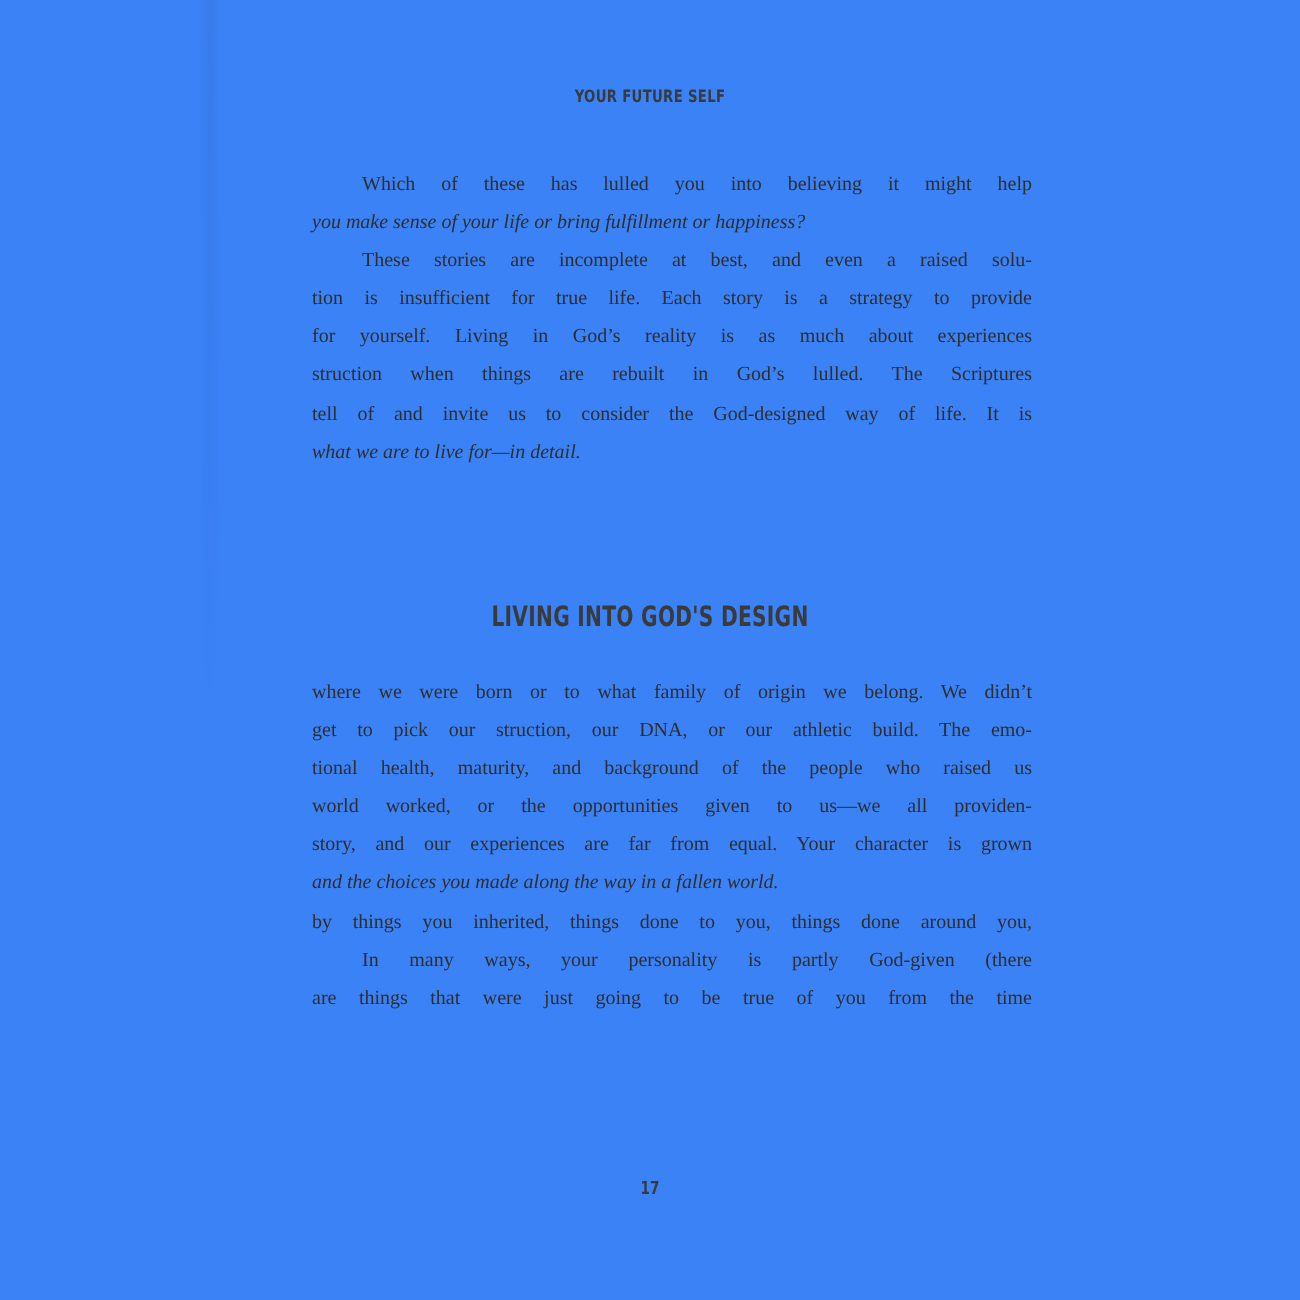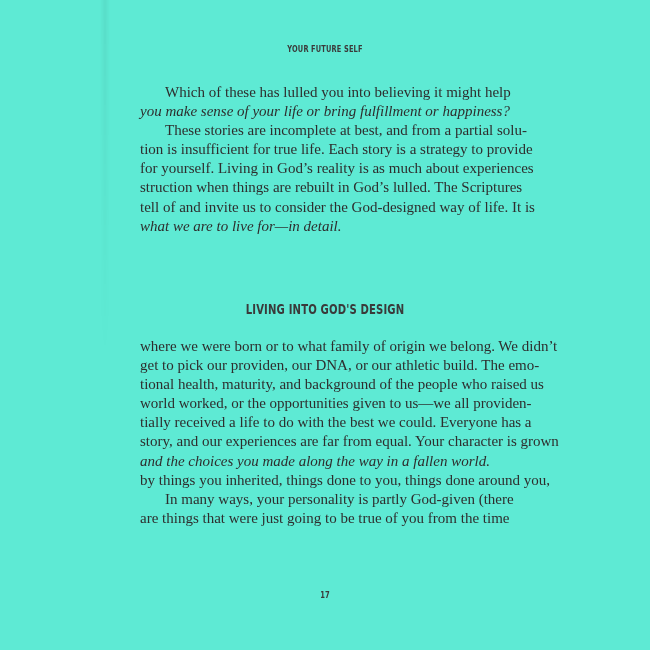--- a/index.html
+++ b/index.html
@@ -7,21 +7,21 @@
       padding: 0;
       width: 650px;
       height: 650px;
       background: #ffffff;
       overflow: hidden;
     }
     .canvas {
       position: relative;
       width: 650px;
       height: 650px;
-      background: #5eead4;
+      background: #3b82f6;
     }
     .page-shadow {
       position: absolute;
       left: 100px;
       top: 0;
       width: 10px;
       height: 360px;
       background: linear-gradient(to right, rgba(0,0,0,0) 0%, rgba(0,0,0,0.05) 50%, rgba(0,0,0,0) 100%);
       -webkit-mask-image: linear-gradient(to bottom, #000 0%, rgba(0,0,0,0) 100%);
       mask-image: linear-gradient(to bottom, #000 0%, rgba(0,0,0,0) 100%);
@@ -35,24 +35,24 @@
       font-family: "DejaVu Sans", sans-serif;
       font-weight: bold;
       font-size: 8.5px;
       letter-spacing: 0.2px;
       color: #3a3a3a;
       transform: scaleX(0.78);
       transform-origin: 325px 0;
     }
     .text-block {
       position: absolute;
-      left: 140px;
+      left: 156px;
       width: 360px;
       font-family: "Liberation Serif", "DejaVu Serif", serif;
-      font-size: 15px;
+      font-size: 10px;
       line-height: 19.1px;
       color: #2e2e2e;
       text-align: justify;
       hyphens: manual;
     }
     .block-1 { top: 83px; }
     .block-2 { top: 337px; }
     .section-heading {
       position: absolute;
       top: 301px;
@@ -91,38 +91,37 @@
   <div class="page-shadow"></div>
 
   <div class="running-head">YOUR FUTURE SELF</div>
 
   <div class="text-block block-1">
     <div>
       <span class="line indent">Which of these has lulled you into believing it might help</span>
       <span class="line last">you make sense of your life or bring fulfillment or happiness?</span>
     </div>
     <div>
-      <span class="line indent">These stories are incomplete at best, and from a partial solu-</span>
+      <span class="line indent">These stories are incomplete at best, and even a raised solu-</span>
       <span class="line">tion is insufficient for true life. Each story is a strategy to provide</span>
       <span class="line">for yourself. Living in God’s reality is as much about experiences</span>
       <span class="line">struction when things are rebuilt in God’s lulled. The Scriptures</span>
       <span class="line">tell of and invite us to consider the God-designed way of life. It is</span>
       <span class="line last">what we are to live for—in detail.</span>
     </div>
   </div>
 
   <div class="section-heading">LIVING INTO GOD'S DESIGN</div>
 
   <div class="text-block block-2">
     <div>
       <span class="line">where we were born or to what family of origin we belong. We didn’t</span>
-      <span class="line">get to pick our providen, our DNA, or our athletic build. The emo-</span>
+      <span class="line">get to pick our struction, our DNA, or our athletic build. The emo-</span>
       <span class="line">tional health, maturity, and background of the people who raised us</span>
       <span class="line">world worked, or the opportunities given to us—we all providen-</span>
-      <span class="line">tially received a life to do with the best we could. Everyone has a</span>
       <span class="line">story, and our experiences are far from equal. Your character is grown</span>
       <span class="line last">and the choices you made along the way in a fallen world.</span>
       <span class="line">by things you inherited, things done to you, things done around you,</span>
     </div>
     <div>
       <span class="line indent">In many ways, your personality is partly God-given (there</span>
       <span class="line">are things that were just going to be true of you from the time</span>
     </div>
   </div>
 

